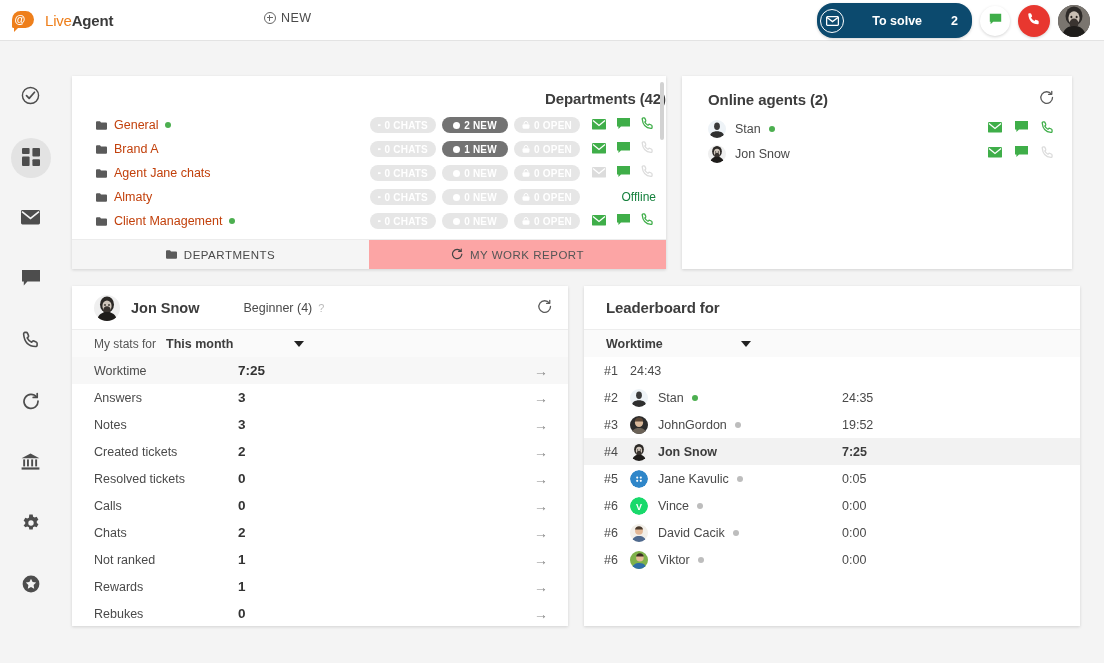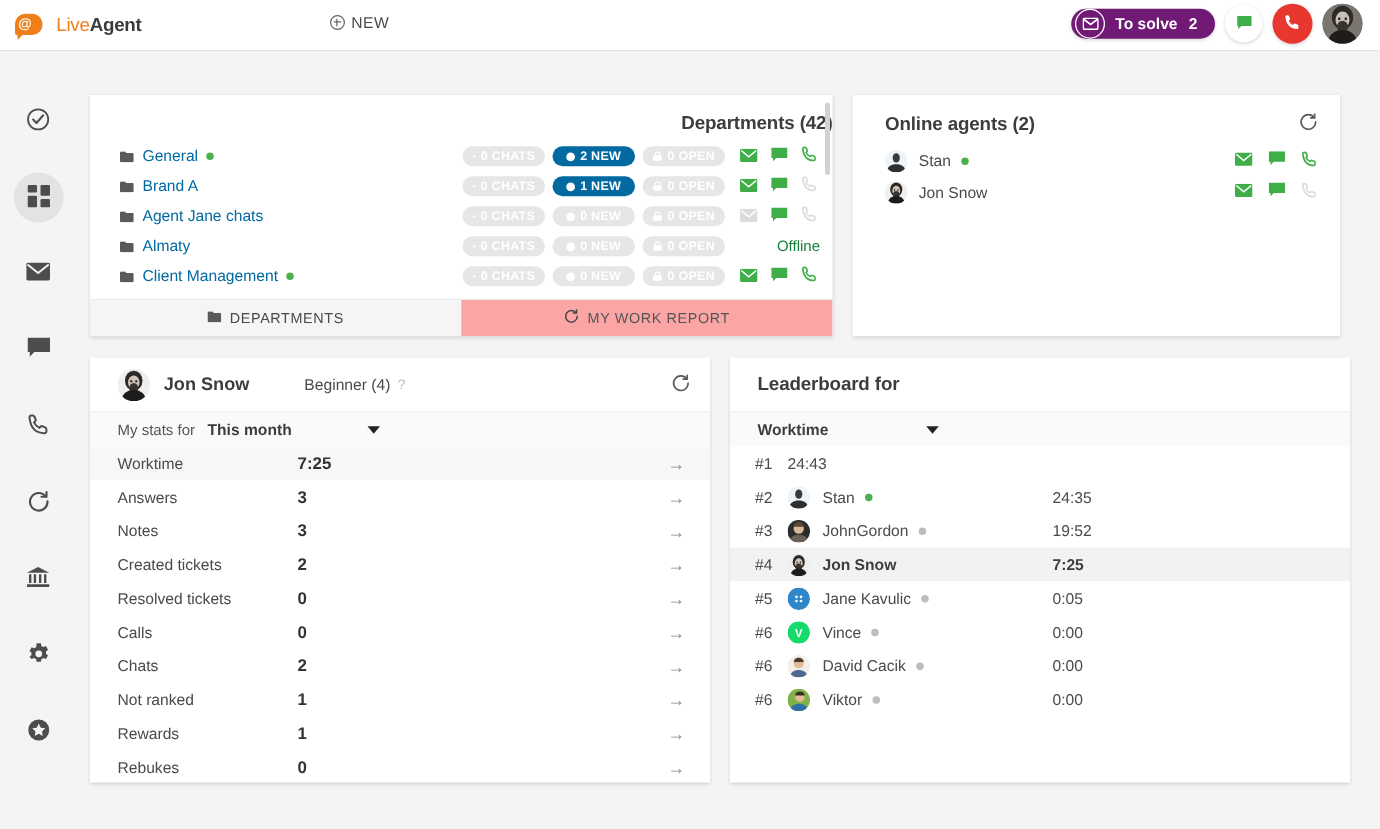--- a/index.html
+++ b/index.html
@@ -51,23 +51,23 @@
     position: relative; display: inline-block;
   }
   .plus-circle::before, .plus-circle::after {
     content: ""; position: absolute; background: #666;
   }
   .plus-circle::before { left: 4.2px; top: 1.6px; width: 1.3px; height: 6.5px; }
   .plus-circle::after { top: 4.2px; left: 1.6px; height: 1.3px; width: 6.5px; }
 
   .top-right { position: absolute; right: 14px; top: 3px; display: flex; align-items: center; gap: 8px; }
   .solve-pill {
-    display: flex; align-items: center; height: 24px;
-    background: #701a75; border-radius: 16px; padding: 0 14px 0 3px;
-    box-shadow: 0 1px 3px rgba(0,0,0,.18); cursor: pointer;
+    display: flex; align-items: center; height: 35px;
+    background: #0c4a6e; border-radius: 16px; padding: 0 14px 0 3px;
+    box-shadow: 0 1px 3px rgba(0,0,0,.18); cursor: pointer; gap: 20px;
   }
   .solve-pill .env-circle {
     width: 24px; height: 24px; border-radius: 50%;
     border: 1.6px solid #fff; display: flex; align-items: center; justify-content: center;
     margin-right: 8px;
   }
   .solve-label { color: #fff; font-weight: bold; font-size: 12.5px; margin-right: 9px; }
   .solve-count { color: #fff; font-weight: bold; font-size: 12.5px; }
 
   .round-btn {
@@ -104,29 +104,29 @@
     font-size: 15px; font-weight: bold; color: #3d3d3d; letter-spacing: -.1px;
   }
 
   
   #departments-panel { left: 72px; top: 76px; width: 594px; height: 193px; overflow: hidden; text-align: right; }
   .dept-head { padding: 14px 0 6px 24px; }
   .dept-list { position: relative; height: 124px; overflow: hidden; }
   .dept-row {
     display: flex; align-items: center; height: 24px; padding-left: 24px; padding-right: 10px;
   }
-  .dept-name { font-size: 12.5px; color: #0369a1; margin-left: 7px; white-space: nowrap; }
+  .dept-name { font-size: 12.5px; color: #c2410c; margin-left: 7px; white-space: nowrap; }
   .dept-badges { margin-left: auto; display: flex; align-items: center; gap: 6px; }
   .badge {
     display: inline-flex; align-items: center; gap: 4px;
     height: 16px; padding: 0 8px; border-radius: 9px;
     background: #e6e6e6; color: #fff; font-size: 10px; font-weight: bold;
     letter-spacing: .2px; white-space: nowrap; cursor: pointer;
   }
-  .badge.orange { background: #0369a1; }
+  .badge.orange { background: #737373; }
   .badge-w { width: 66px; justify-content: center; }
   .dot-green { width: 6px; height: 6px; border-radius: 50%; background: #4caf50; display: inline-block; }
   .dot-gray  { width: 6px; height: 6px; border-radius: 50%; background: #bdbdbd; display: inline-block; }
   .act-icons { display: flex; align-items: center; gap: 11px; margin-left: 6px; width: 64px; justify-content: flex-start; }
   .offline-txt { font-size: 12px; color: #15803d; margin-left: 6px; width: 64px; }
 
   .dept-scrollbar {
     position: absolute; right: 2px; top: 6px; width: 4px; height: 58px;
     background: #d2d2d2; border-radius: 3px;
   }

